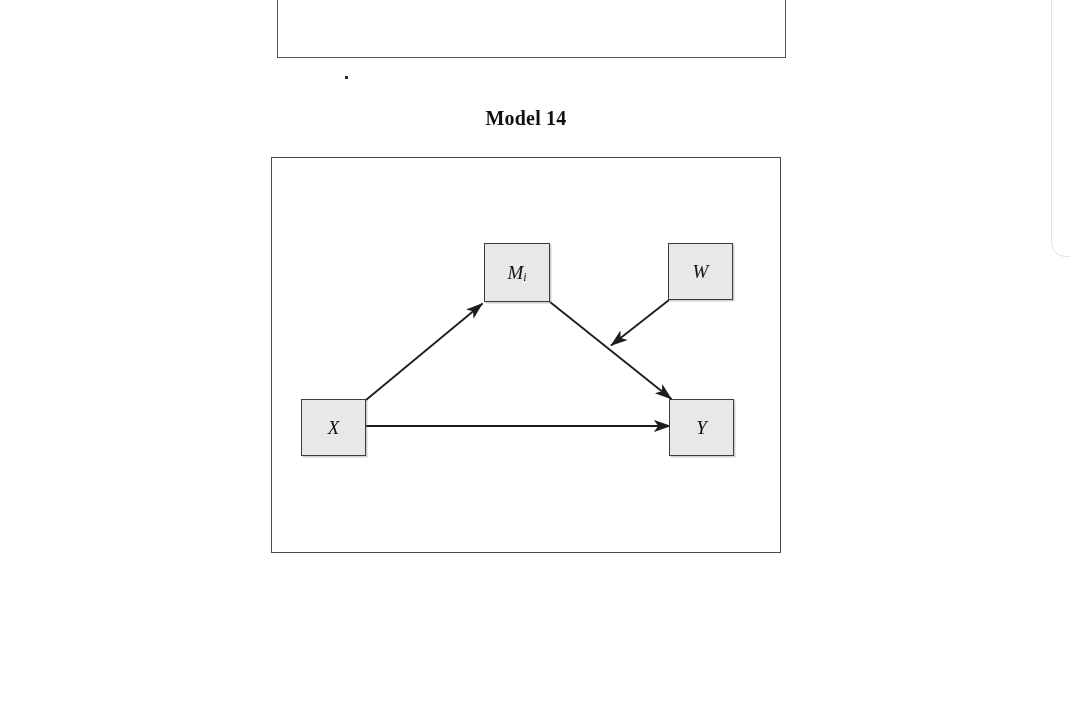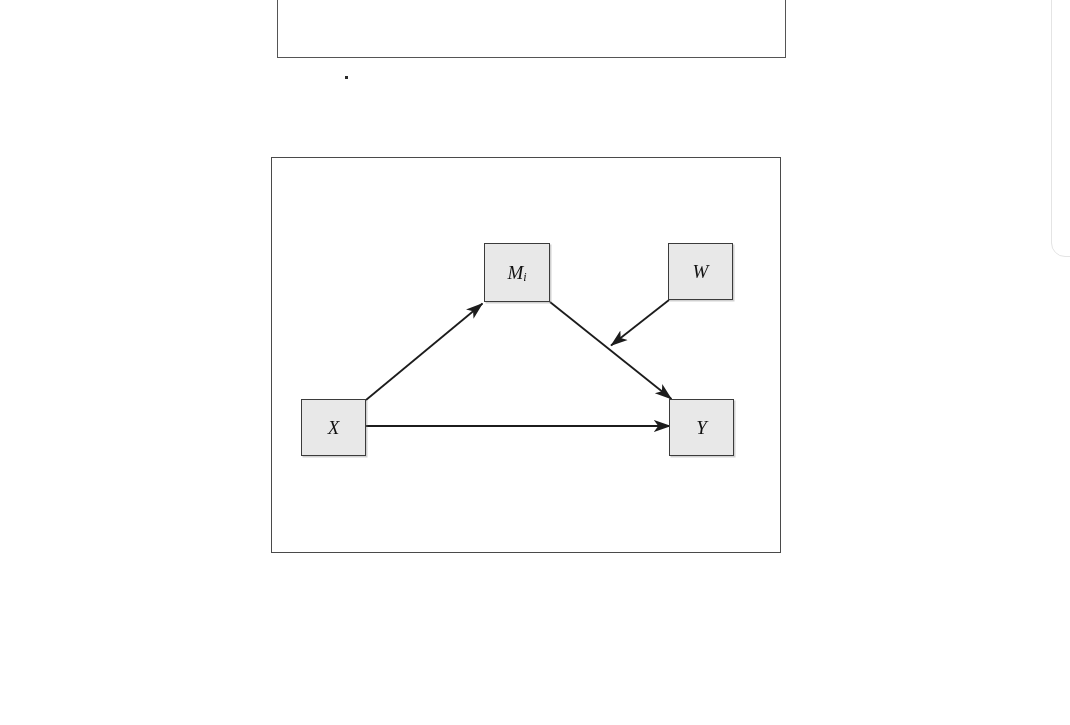--- a/index.html
+++ b/index.html
@@ -131,20 +131,21 @@
 <body>
 
 <div id="page">
 
   <div class="prev-figure-frame"></div>
 
   <div class="stray-dot">.</div>
 
   <div class="right-panel-edge"></div>
 
+  <div class="figure-title">Model 14</div>
 
   <div class="diagram-frame"></div>
 
   <svg class="diagram-svg" viewBox="0 0 510 396">
     <defs>
       <marker id="ah" markerWidth="11" markerHeight="11" refX="9.2" refY="3.6" orient="auto" markerUnits="strokeWidth">
         <path d="M0,0.3 L9.6,3.6 L0,6.9 L2.4,3.6 Z" fill="#1c1c1c"></path>
       </marker>
     </defs>
 

